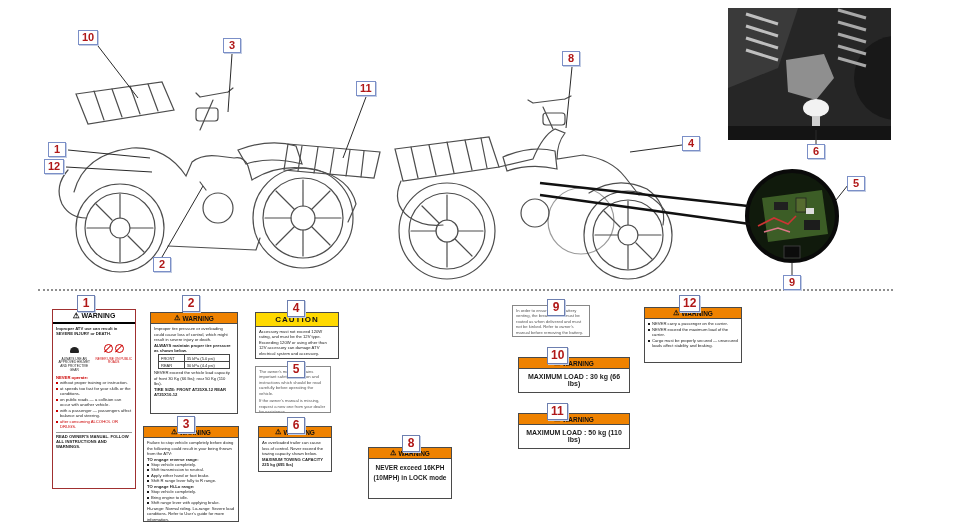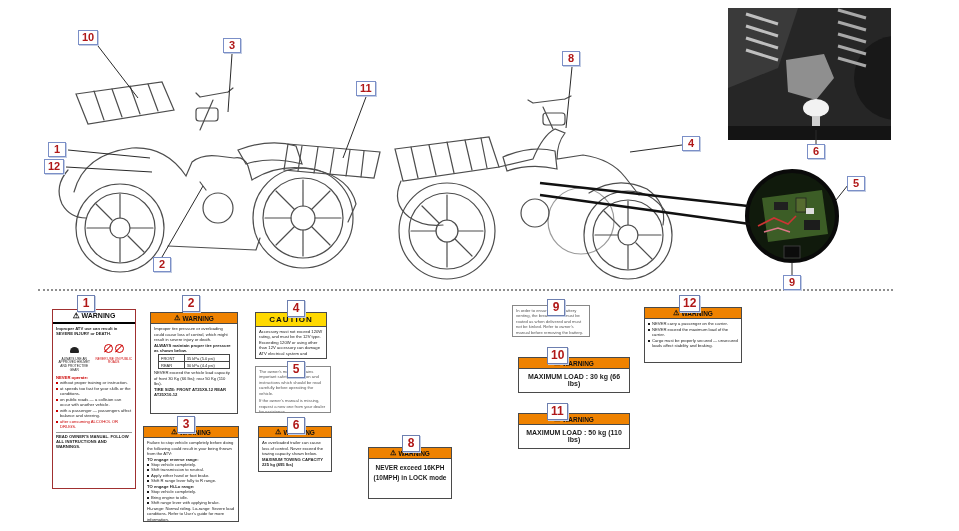--- a/index.html
+++ b/index.html
@@ -274,21 +274,21 @@
       <div class="t4 bold">TO engage Hi-Lo range:</div>
       <ul class="tiny-ul dark t4">
         <li>Stop vehicle completely.</li>
         <li>Bring engine to idle.</li>
         <li>Shift range lever with applying brake.</li>
       </ul>
       <div class="t4">Hi-range: Normal riding. Lo-range: Severe load conditions. Refer to User's guide for more information.</div>
     </div>
   </div>
 
-  <div class="wlabel" style="left:255px;top:312px;width:72px;height:47px">
+  <div class="wlabel" style="left:255px;top:312px;width:84px;height:47px">
     <div class="hdr hdr-yellow">
       <span>CAUTION</span>
     </div>
     <div class="body-pad t4">Accessory must not exceed 120W rating, and must be the 12V type. Exceeding 120W or using other than 12V accessory can damage ATV electrical system and accessory.</div>
   </div>
 
   <div class="wlabel" style="left:255px;top:366px;width:76px;height:47px;border-color:#888">
     <div class="body-pad">
       <div class="t4" style="color:#555">The owner's manual contains important safety information and instructions which should be read carefully before operating the vehicle.</div>
       <div class="t4" style="color:#555;margin-top:2px">If the owner's manual is missing, request a new one from your dealer for assistance.</div>

